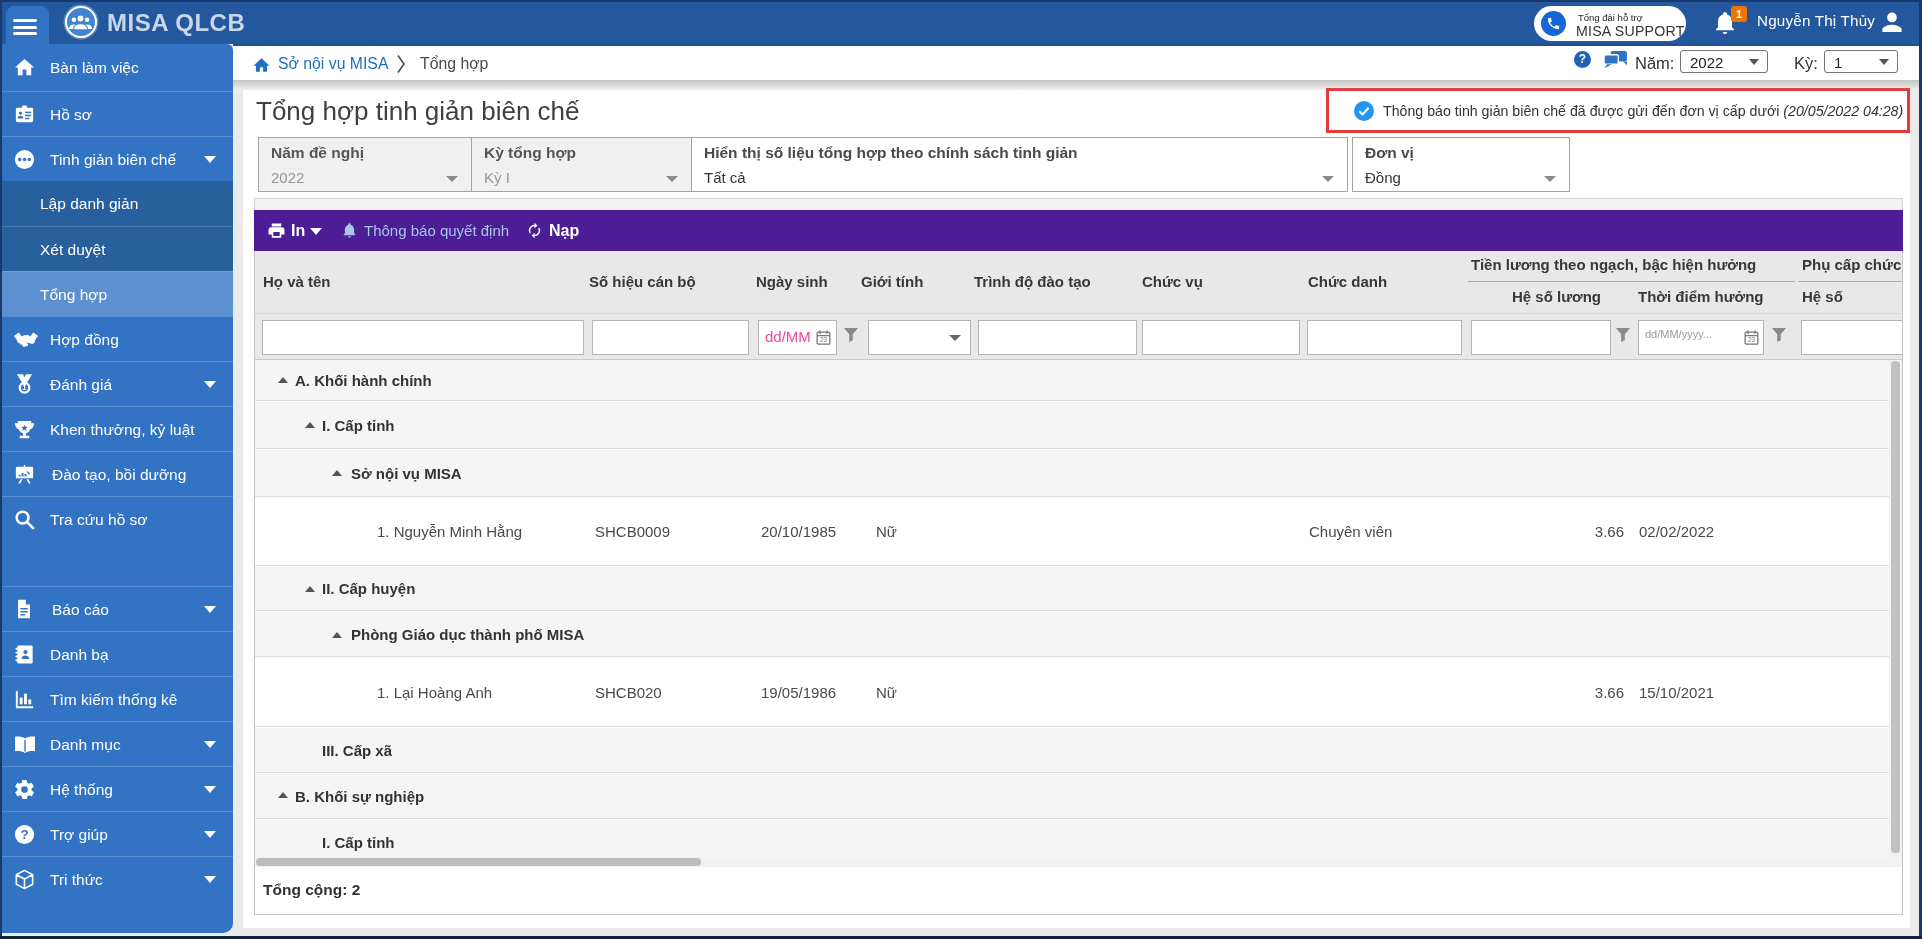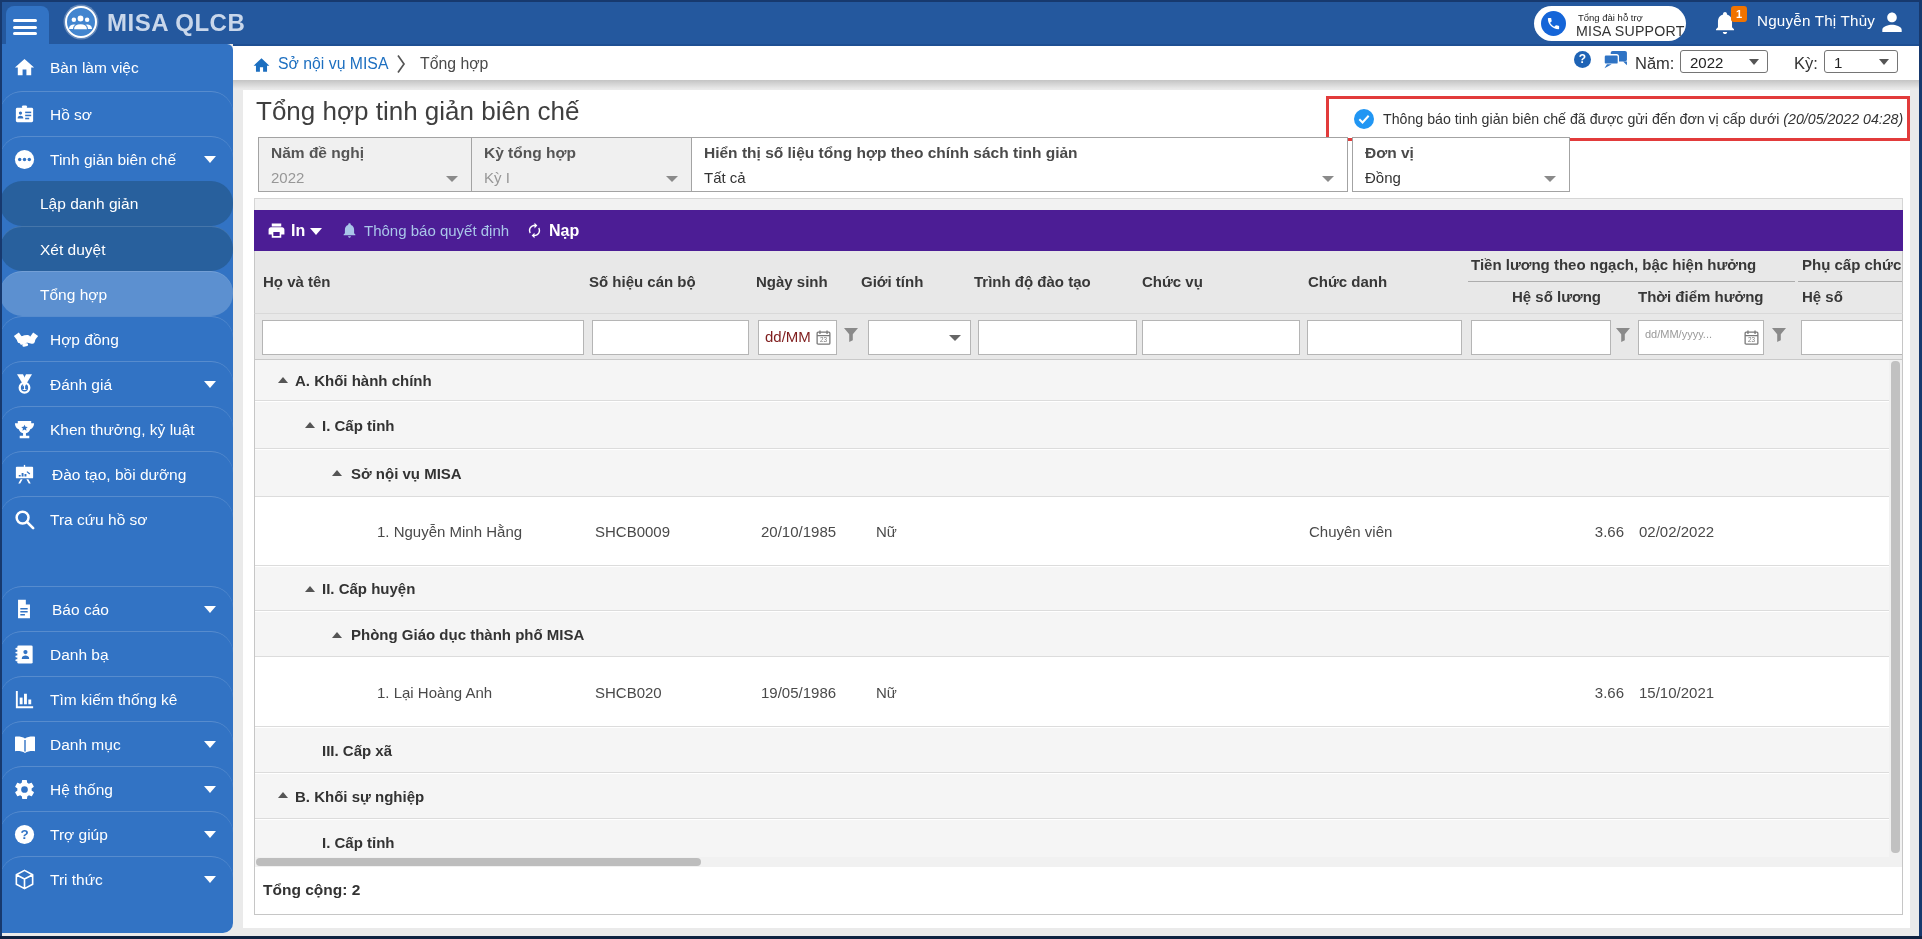--- a/index.html
+++ b/index.html
@@ -19,42 +19,42 @@
 #pillicon{position:absolute;left:7px;top:5px;width:25px;height:25px;border-radius:50%;background:#1565D8;}
 #badge{position:absolute;left:1731px;top:6px;width:16px;height:16px;background:#F07300;border-radius:3px;color:#fff;font-size:11px;font-weight:bold;text-align:center;line-height:16px;}
 #uname{position:absolute;left:1757px;top:12px;font-size:15.2px;color:#fff;white-space:nowrap;letter-spacing:.2px;}
 
 #edge-t{position:absolute;left:0;top:0;width:1922px;height:2px;background:#17396E;z-index:60;}
 #edge-l{position:absolute;left:0;top:0;width:2px;height:939px;background:#17396E;z-index:60;}
 #edge-r{position:absolute;left:1919px;top:0;width:3px;height:939px;background:#17396E;z-index:60;}
 #edge-b{position:absolute;left:0;top:936px;width:1922px;height:3px;background:#0F2240;z-index:60;}
 
 #sidebar{position:absolute;left:0;top:44px;width:233px;height:889px;background:#3273C4;border-radius:0 6px 10px 0;overflow:hidden;}
-.mi{position:absolute;left:0;width:233px;height:45px;border-top:1px solid rgba(255,255,255,.18);color:#fff;font-size:15.5px;border-radius:22px;}
+.mi{position:absolute;left:0;width:233px;height:45px;border-top:1px solid rgba(255,255,255,.18);color:#fff;font-size:15.5px;}
 .mi .tx{position:absolute;left:50px;top:0;line-height:45px;white-space:nowrap;}
 .mi.sub .tx{left:40px;}
 .mi.sub{background:#28609D;border-top:1px solid rgba(255,255,255,.14);}
 .mi.act{background:#5C90D0;}
 .mi svg.ic{position:absolute;left:13px;top:11px;}
 .mi .car{position:absolute;right:17px;top:19px;width:0;height:0;border-left:6.5px solid transparent;border-right:6.5px solid transparent;border-top:7.5px solid #fff;}
 
 #crumb{position:absolute;left:233px;top:44px;width:1689px;height:36px;background:#fff;border-top:2.5px solid #1E4F93;}
 #crumbshadow{position:absolute;left:233px;top:80px;width:1689px;height:9px;background:linear-gradient(#C4C4C4,rgba(234,234,234,0));z-index:5;}
 #crumb .lnk{position:absolute;left:45px;top:9px;font-size:15.8px;color:#1D6FC0;}
 #crumb .cur{position:absolute;left:187px;top:9px;font-size:15.8px;color:#4A4A4A;}
 #qmark{position:absolute;left:1341px;top:5px;width:17px;height:17px;border-radius:50%;background:#1E63B5;color:#fff;font-size:12px;font-weight:bold;text-align:center;line-height:17px;}
 #crumb .flab{font-size:16.5px;color:#333;position:absolute;top:8px;}
 .sel{position:absolute;top:4px;height:23px;border:1px solid #757575;border-radius:3px;background:#fff;font-size:15px;color:#222;}
 .sel .v{position:absolute;left:9px;top:2.5px;}
 .sel .c{position:absolute;right:8px;top:8px;width:0;height:0;border-left:5.5px solid transparent;border-right:5.5px solid transparent;border-top:6px solid #555;}
 
 #content{position:absolute;left:233px;top:89px;width:1689px;height:847px;background:#EAEAEA;}
 #panel{position:absolute;left:243px;top:90px;width:1667px;height:838px;background:#fff;}
 #title{position:absolute;left:256px;top:96px;font-size:26px;color:#3F3F3F;}
-#notif{position:absolute;left:1326px;top:88px;width:584px;height:45px;border:3px solid #E23B3B;background:#fff;margin-top:8px;}
+#notif{position:absolute;left:1326px;top:88px;width:584px;height:45px;border:3px solid #E23B3B;background:#fff;}
 #notif .ck{position:absolute;left:25px;top:9.5px;width:20px;height:20px;border-radius:50%;background:#2196F3;}
 #notif .tx{position:absolute;left:54px;top:11.5px;font-size:14.2px;color:#333;white-space:nowrap;}
 
 .fbox{position:absolute;top:137px;height:55px;border:1px solid #A3A3A3;background:#fff;}
 .fbox.dis{background:#F0F0F0;}
 .fbox .lb{position:absolute;left:12px;top:6px;font-size:15.5px;font-weight:bold;color:#4a4a4a;}
 .fbox.dis .lb{color:#555;}
 .fbox .vl{position:absolute;left:12px;top:31px;font-size:15px;color:#333;}
 .fbox.dis .vl{color:#979797;}
 .fbox .c{position:absolute;right:13px;top:38px;width:0;height:0;border-left:6px solid transparent;border-right:6px solid transparent;border-top:6.5px solid #8a8a8a;}
@@ -357,21 +357,21 @@
   <div class="hl" style="left:1383px;top:37px">Thời điểm hưởng</div>
   <div class="hl" style="left:1547px;top:5px">Phụ cấp chức vụ</div>
   <div style="position:absolute;left:1543px;top:30px;width:106px;height:1px;background:#ADADAD"></div>
   <div class="hl" style="left:1547px;top:37px">Hệ số</div>
 </div>
 
 <div id="tfilter">
   <div class="fin" style="left:7px;width:322px"></div>
   <div class="fin" style="left:337px;width:157px"></div>
   <div class="fin" style="left:503px;width:79px">
-        <span style="position:absolute;left:6px;top:7px;font-size:15px;color:#7f1d1d">dd/MM</span>
+        <span style="position:absolute;left:6px;top:7px;font-size:15px;color:#ec4899">dd/MM</span>
     <svg width="17" height="17" viewBox="0 0 24 24" style="position:absolute;right:4px;top:8px">
           <rect x="3" y="4.5" width="18" height="17" rx="1.5" fill="none" stroke="#777" stroke-width="1.8"></rect>
           <path d="M7 2v5 M17 2v5 M3 9.5h18" stroke="#777" stroke-width="1.8" fill="none"></path>
           <text x="12" y="19" font-size="9" fill="#777" text-anchor="middle" font-family="Liberation Sans">23</text>
         </svg>
       </div>
   <svg class="funnel" width="16" height="16" viewBox="0 0 16 16" style="left:588px">
         <path fill="#8A8A8A" d="M1 1h14L9.8 7.3v5.9L6.2 15V7.3z"></path>
       </svg>
   <div class="fin" style="left:613px;width:103px">

